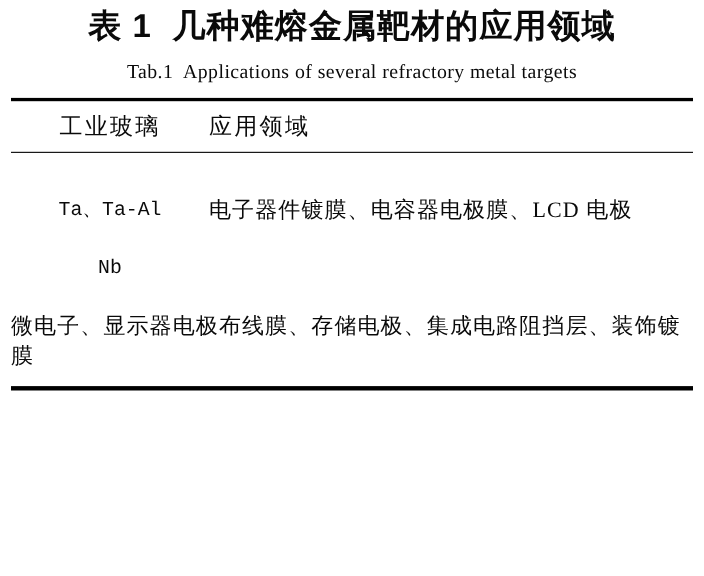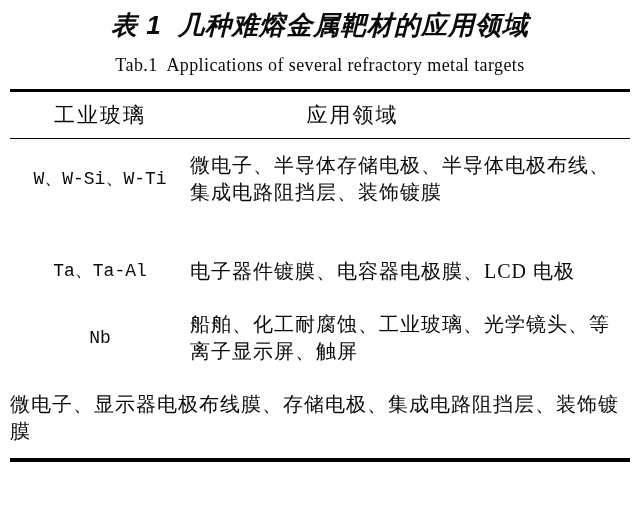--- a/index.html
+++ b/index.html
@@ -17,25 +17,24 @@
   .sheet {
     box-sizing: border-box;
     width: 640px;
     height: 524px;
     padding: 8px 10px 0 10px;
   }
   .title {
     text-align: center;
     font-family: "Liberation Sans", "DejaVu Sans", sans-serif;
     font-weight: bold;
-    font-size: 26px;
+    font-size: 30px;
     line-height: 34px;
     letter-spacing: 1px;
     white-space: pre-wrap;
-    font-style: italic;
   }
   .subtitle {
     text-align: center;
     font-size: 18px;
     line-height: 22px;
     margin-top: 12px;
     letter-spacing: 0.4px;
     white-space: pre-wrap;
   }
   .rule {
@@ -55,21 +54,20 @@
   .col-target {
     flex: none;
     width: 180px;
     text-align: center;
   }
   .col-apps {
     flex: 1;
     min-width: 0;
   }
   .header-row .col-apps {
-    text-align: center;
     padding-right: 115px;
   }
   .body-row {
     display: flex;
     align-items: center;
     padding: 13px 0;
     font-size: 20px;
     line-height: 27px;
   }
   .body-row .col-target {
@@ -93,36 +91,31 @@
 
   <div class="rule top"></div>
 
   <div class="header-row">
     <div class="col-target">工业玻璃</div>
     <div class="col-apps">应用领域</div>
   </div>
 
   <div class="rule mid"></div>
 
-  <div class="body-row">
-    <div class="col-target">W、W-Si、W-Ti</div>
-    <div class="col-apps">微电子、半导体存储电极、半导体电极布线、集成电路阻挡层、装饰镀膜</div>
-  </div>
 
   <div class="body-row">
   </div>
 
   <div class="body-row">
     <div class="col-target">Ta、Ta-Al</div>
     <div class="col-apps">电子器件镀膜、电容器电极膜、LCD 电极</div>
   </div>
 
   <div class="body-row">
     <div class="col-target">Nb</div>
-    <div class="col-apps">船舶、化工耐腐蚀、工业玻璃、光学镜头、等离子显示屏、触屏</div>
   </div>
 
   <div class="body-row">
     <div class="col-apps">微电子、显示器电极布线膜、存储电极、集成电路阻挡层、装饰镀膜</div>
   </div>
 
   <div class="rule bottom"></div>
 
 </div>
 

